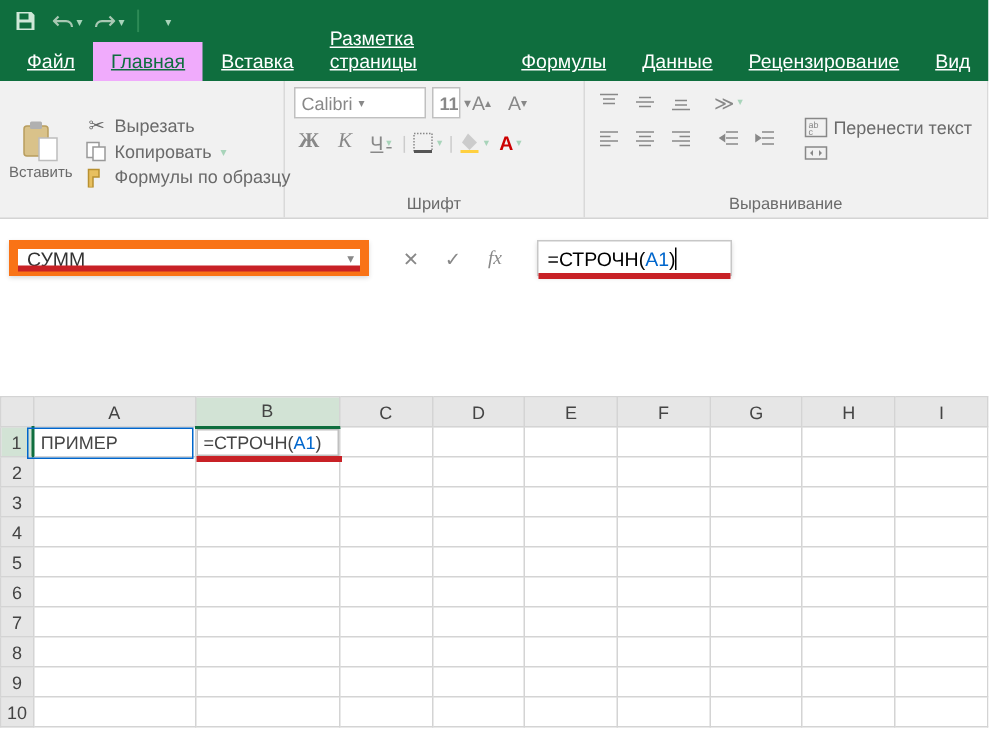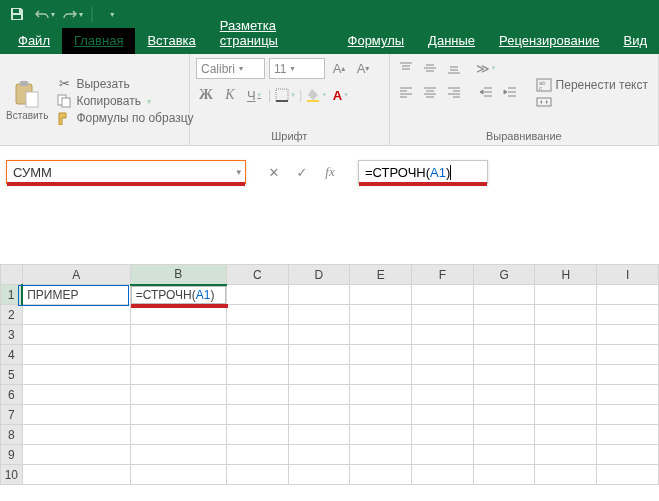--- a/index.html
+++ b/index.html
@@ -7,51 +7,51 @@
 
   
   .titlebar { background: #0f6e3e; height: 28px; display: flex; align-items: center; padding: 0 6px; gap: 6px; }
   .qat-btn { width: 22px; height: 22px; display: flex; align-items: center; justify-content: center; color: #cfe8d8; }
   .qat-sep { color: #2d8a56; font-size: 16px; }
   .caret { font-size: 8px; margin-left: 2px; color: #a8d4ba; }
 
   
   .tabs { background: #0f6e3e; height: 26px; display: flex; align-items: flex-end; padding-left: 6px; }
   .tab { color: #fff; padding: 5px 12px 6px; font-size: 13px; cursor: pointer; text-decoration: underline; }
-  .tab.active { background: #000000; color: #0f6e3e; font-weight: 500; }
+  .tab.active { background: #f0abfc; color: #0f6e3e; font-weight: 500; }
 
   
   .ribbon { background: #f1f1f1; border-bottom: 1px solid #d4d4d4; height: 92px; display: flex; }
   .group { border-right: 1px solid #d9d9d9; padding: 4px 6px 2px; display: flex; flex-direction: column; justify-content: space-between; }
   .group-label { text-align: center; color: #6a6a6a; font-size: 11px; padding: 2px 0 1px; }
   .group-top { display: flex; gap: 4px; flex: 1; }
   .big-btn { display: flex; flex-direction: column; align-items: center; justify-content: center; width: 48px; color: #6a6a6a; }
   .big-btn .ic { font-size: 22px; }
   .big-btn .lbl { font-size: 10px; margin-top: 2px; }
   .stack { display: flex; flex-direction: column; justify-content: center; gap: 1px; }
   .small-btn { display: flex; align-items: center; gap: 4px; color: #6a6a6a; padding: 1px 4px; font-size: 12px; white-space: nowrap; }
   .small-btn .ic { display: inline-flex; width: 16px; justify-content: center; font-size: 13px; }
 
   .font-row { display: flex; align-items: center; gap: 4px; margin-bottom: 6px; }
   .combo { display: flex; align-items: center; border: 1px solid #c0c0c0; background: #fff; color: #888; height: 21px; padding: 0 4px; }
   .combo .dd { font-size: 8px; padding-left: 4px; color: #888; }
-  .font-name { width: 69px; font-size: 12px; }
-  .font-size { width: 56px; font-size: 12px; }
+  .font-name { width: 88px; font-size: 12px; }
+  .font-size { width: 19px; font-size: 12px; font-weight: bold; }
   .ic-btn { width: 20px; height: 20px; display: inline-flex; align-items: center; justify-content: center; color: #888; font-size: 13px; }
   .font-row2 { display: flex; align-items: center; gap: 4px; }
   .bold { font-weight: bold; font-family: "Times New Roman", serif; font-size: 14px; }
   .italic { font-style: italic; font-family: "Times New Roman", serif; font-size: 14px; }
 
   .align-rows { display: flex; flex-direction: column; gap: 4px; margin-right: 8px; }
   .align-row { display: flex; gap: 4px; }
 
   
   .fbar-wrap { background: #fff; padding: 14px 6px 0; }
   .fbar { display: flex; align-items: flex-start; gap: 18px; }
-  .namebox { width: 240px; height: 24px; border: 1px solid #f97316; display: flex; align-items: center; padding: 0 6px; color: #333; font-size: 13px; box-shadow: 0 1px 3px rgba(0,0,0,0.15); position: relative; }
+  .namebox { width: 240px; height: 24px; border: 6px solid #f97316; display: flex; align-items: center; padding: 0 6px; color: #333; font-size: 13px; box-shadow: 0 1px 3px rgba(0,0,0,0.15); position: relative; }
   .namebox .dd { position: absolute; right: 4px; font-size: 9px; color: #888; }
   .namebox::after { content:""; position:absolute; left:0; right:0; bottom:-3px; height:4px; background:#c82126; }
   .fbtns { display: flex; align-items: center; gap: 8px; color: #888; height: 24px; }
   .formula-box { height: 24px; border: 1px solid #c7c7c7; display: flex; align-items: center; padding: 0 6px; font-size: 13px; position: relative; box-shadow: 0 1px 3px rgba(0,0,0,0.15); min-width: 130px; }
   .formula-box::after { content:""; position:absolute; left:0; right:0; bottom:-3px; height:4px; background:#c82126; }
   .cursor { display: inline-block; width: 1px; height: 15px; background: #000; vertical-align: middle; }
   .blue-ref { color: #0066cc; }
 
   
   .grid-wrap { margin-top: 80px; }

